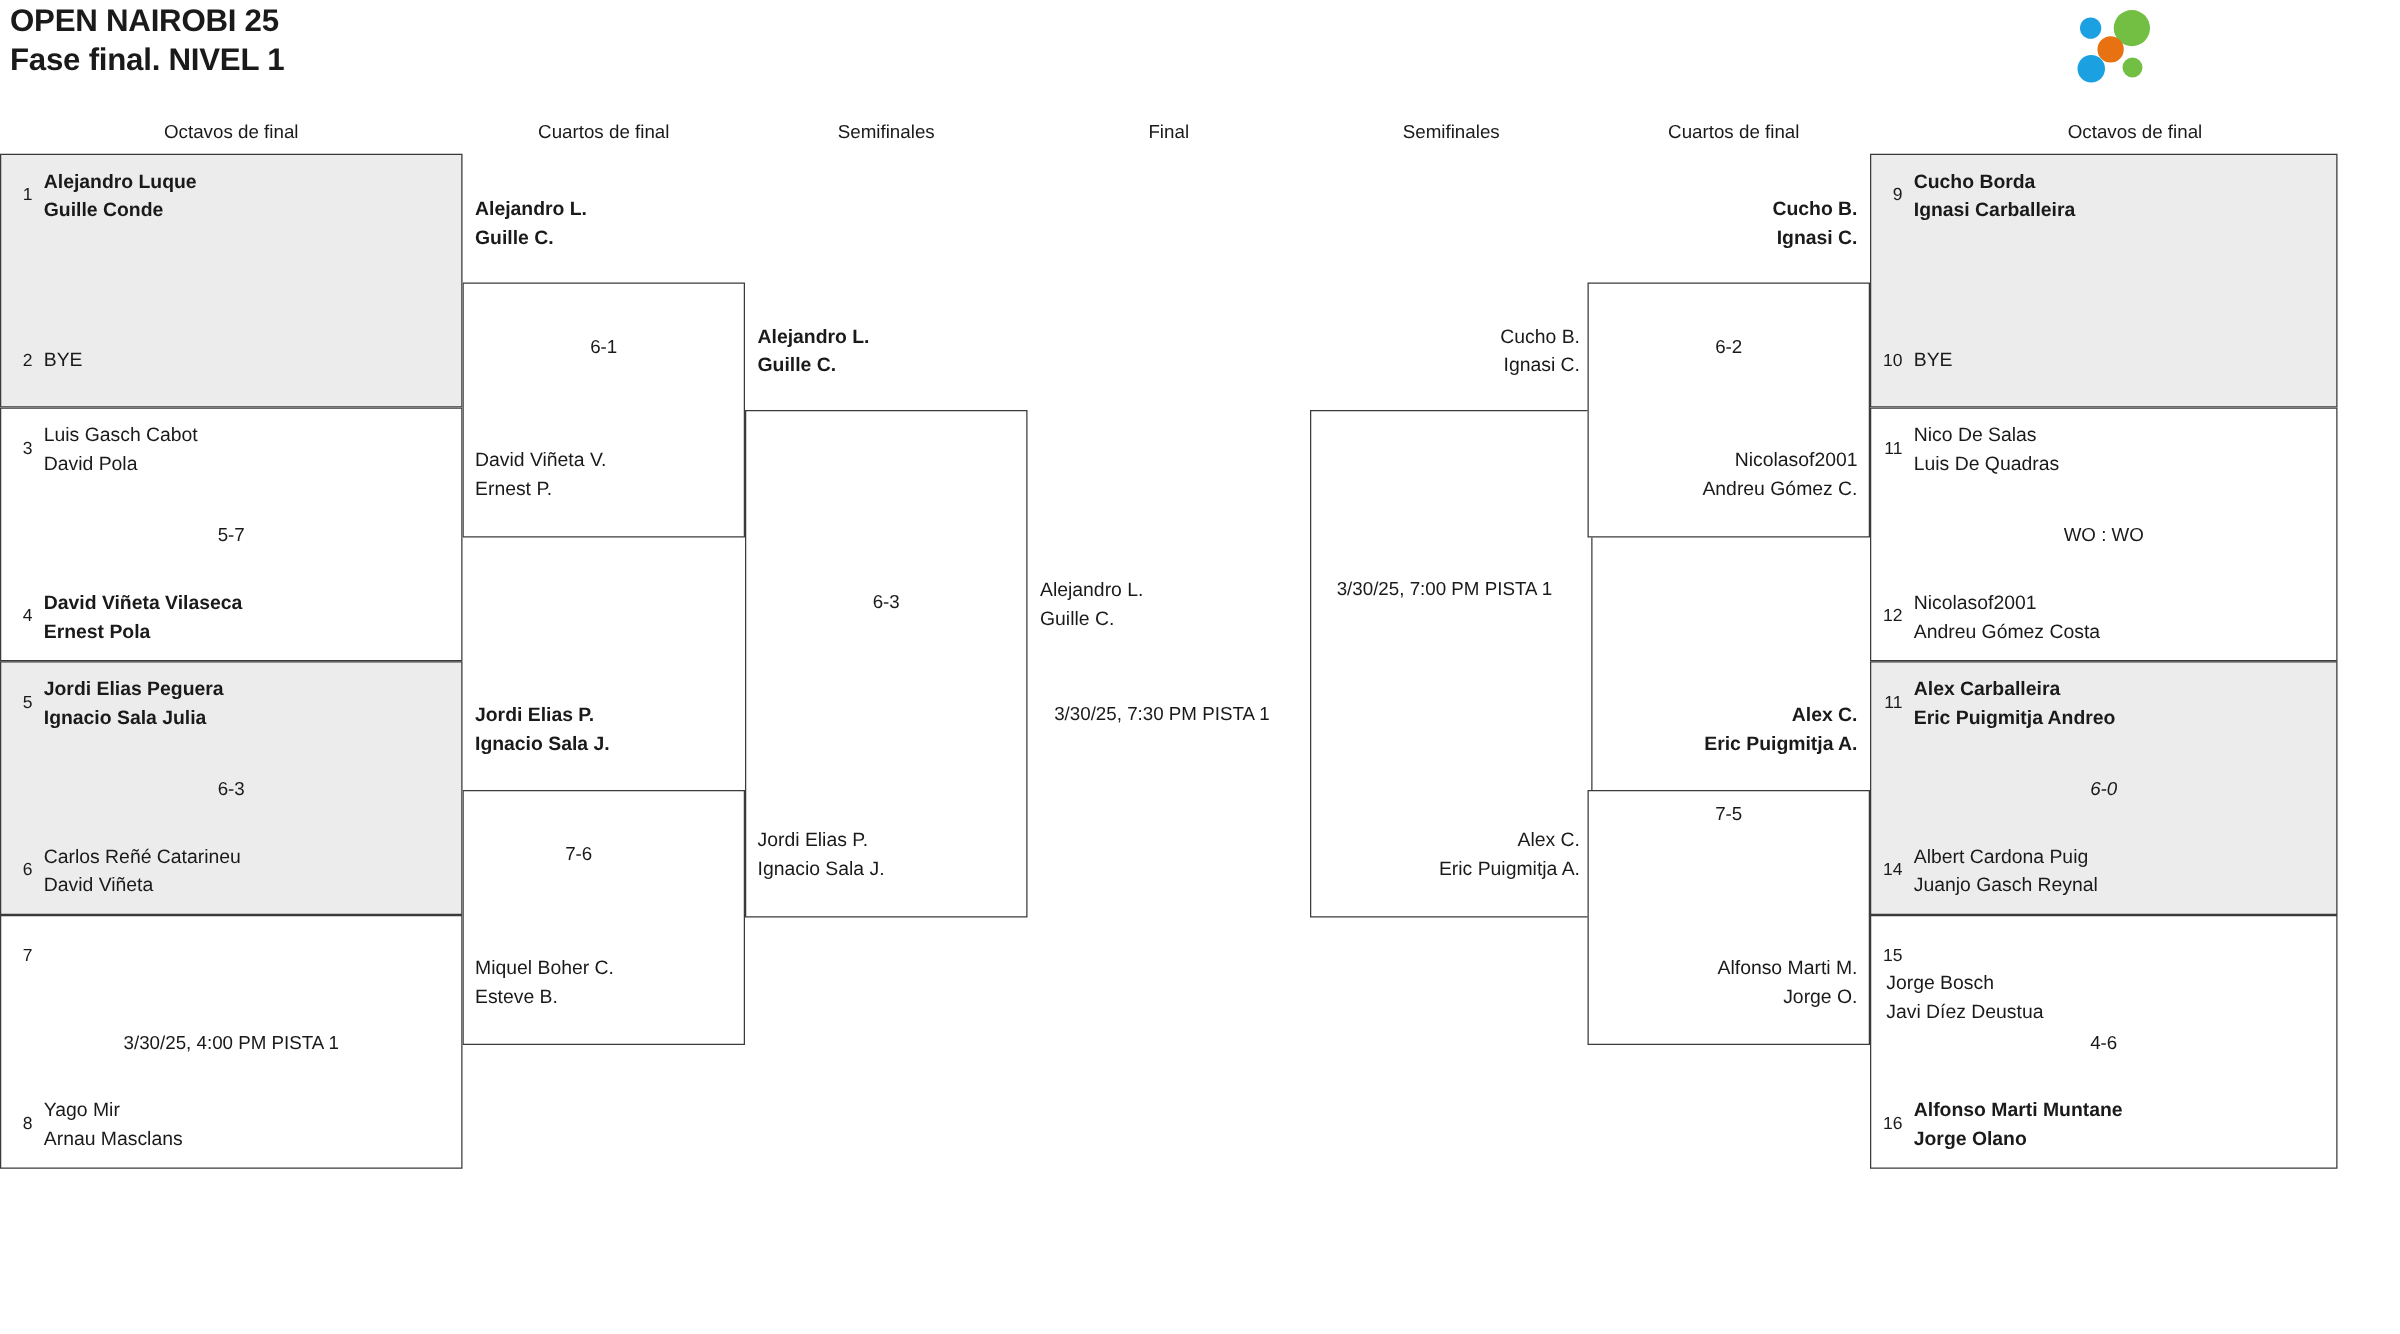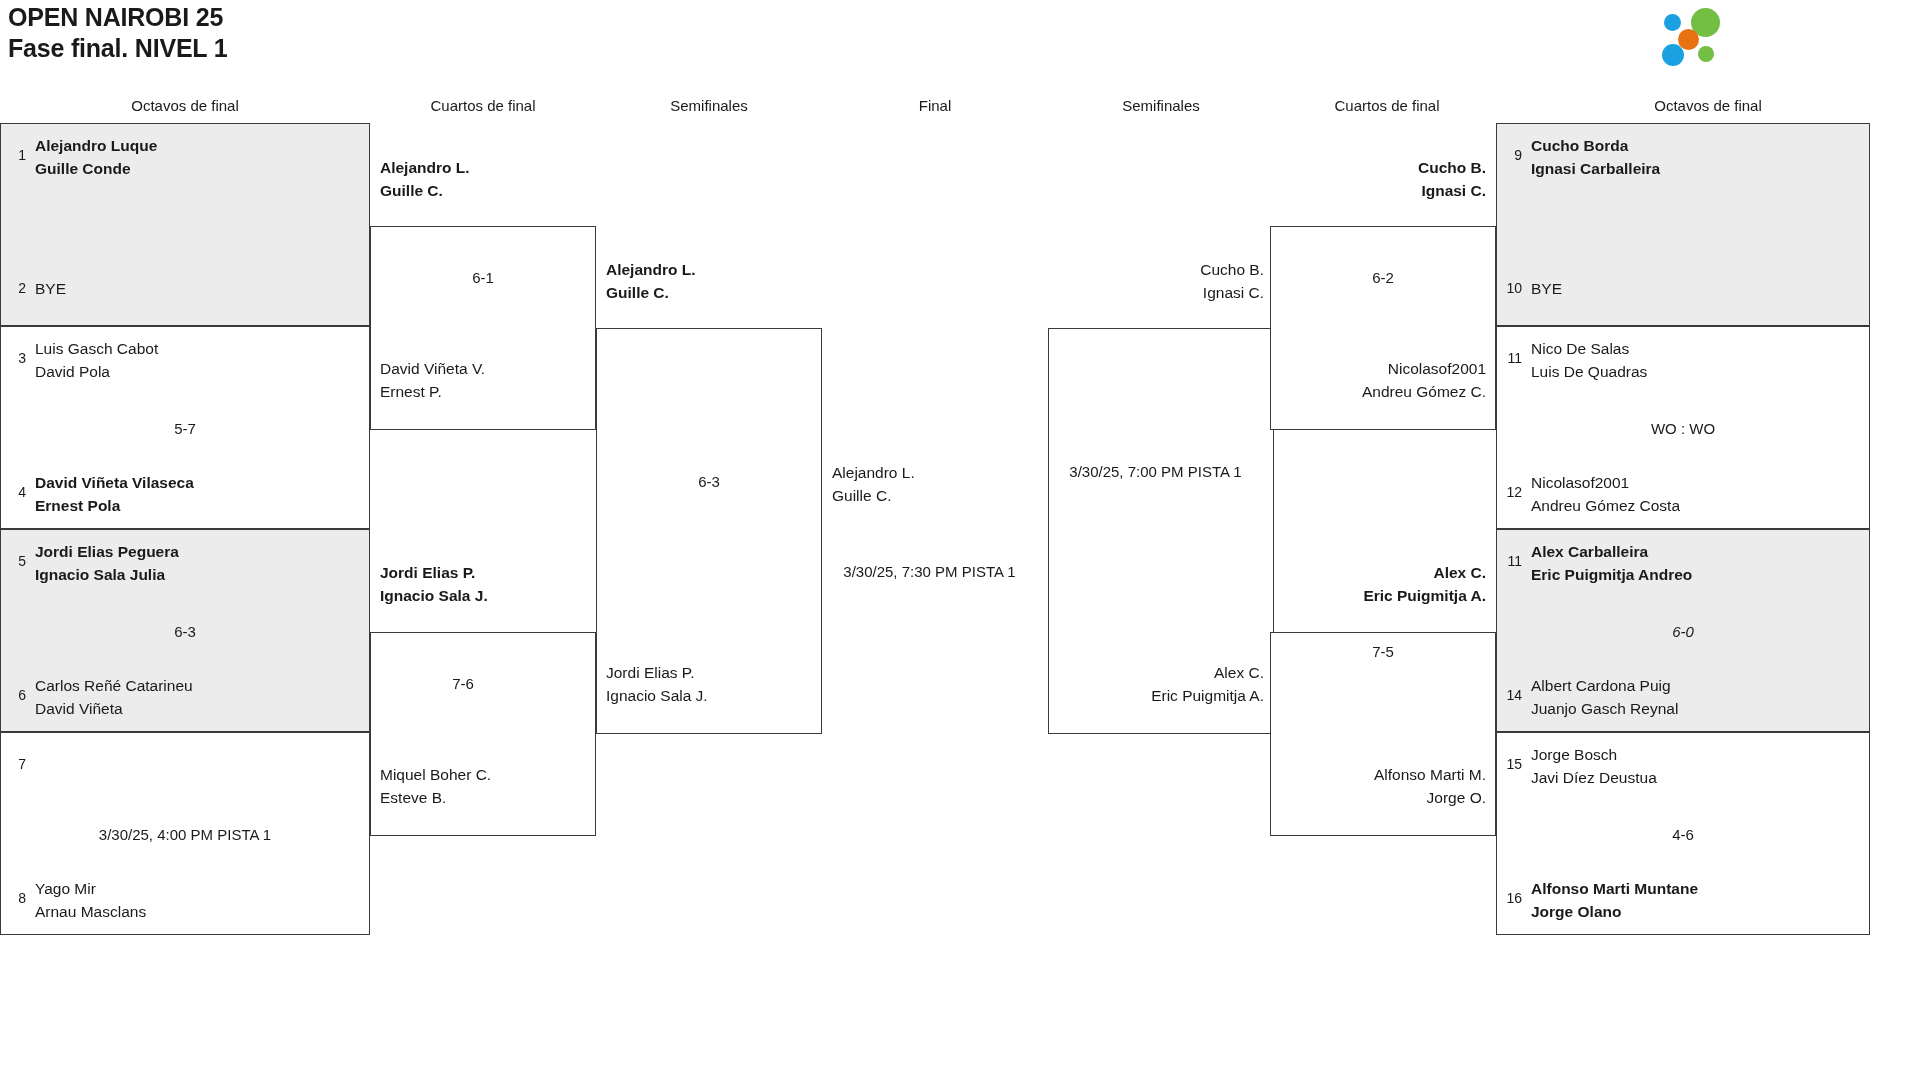--- a/index.html
+++ b/index.html
@@ -288,21 +288,21 @@
 </div>
 <div class="score" style="left:1496px; top:621px; width:374px;font-style:italic;">6-0</div>
 <div class="oct-team two" style="left:1500px; top:674px;">
   <span class="seed">14</span>
   <span class="nm">
     <div>Albert Cardona Puig</div>
     <div>Juanjo Gasch Reynal</div>
   </span>
 </div>
 
-<div class="oct-team two" style="left:1500px; top:743px;">
+<div class="oct-team two" style="left:1500px; top:743px;flex-direction:column;">
   <span class="seed">15</span>
   <span class="nm">
     <div>Jorge Bosch</div>
     <div>Javi Díez Deustua</div>
   </span>
 </div>
 <div class="score" style="left:1496px; top:824px; width:374px;">4-6</div>
 <div class="oct-team two bold" style="left:1500px; top:877px;">
   <span class="seed">16</span>
   <span class="nm">

